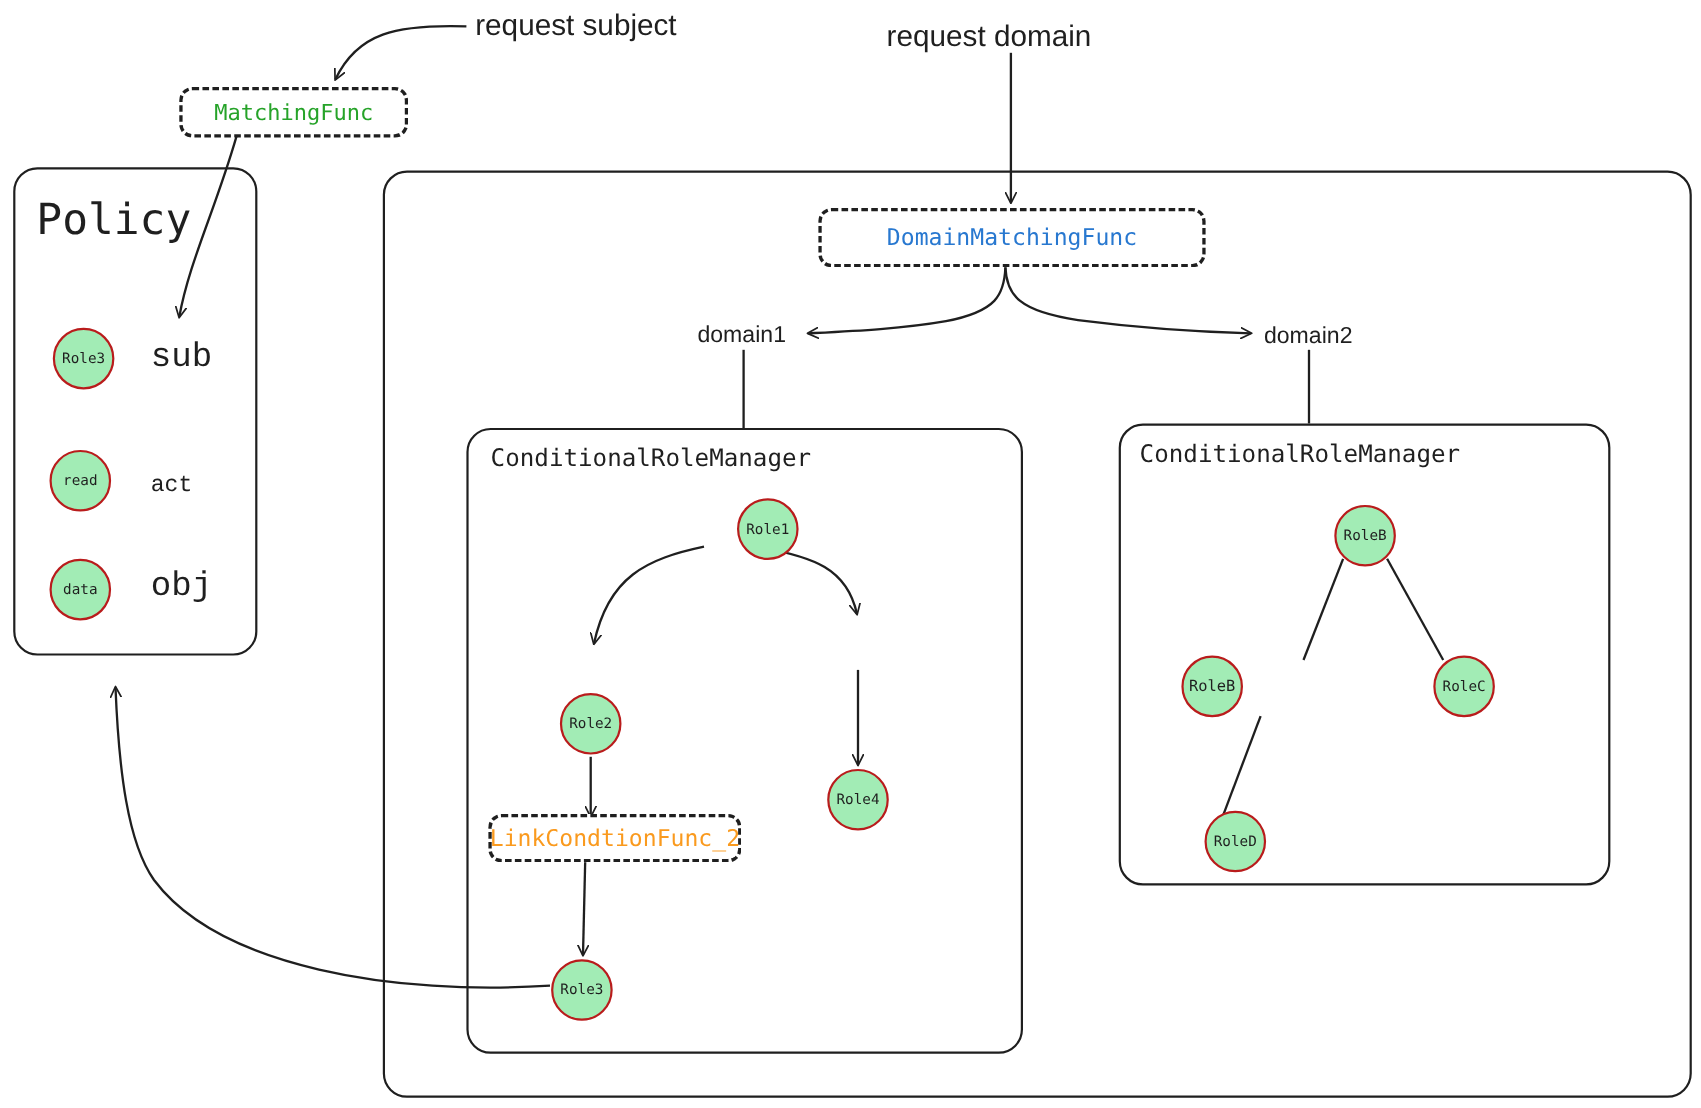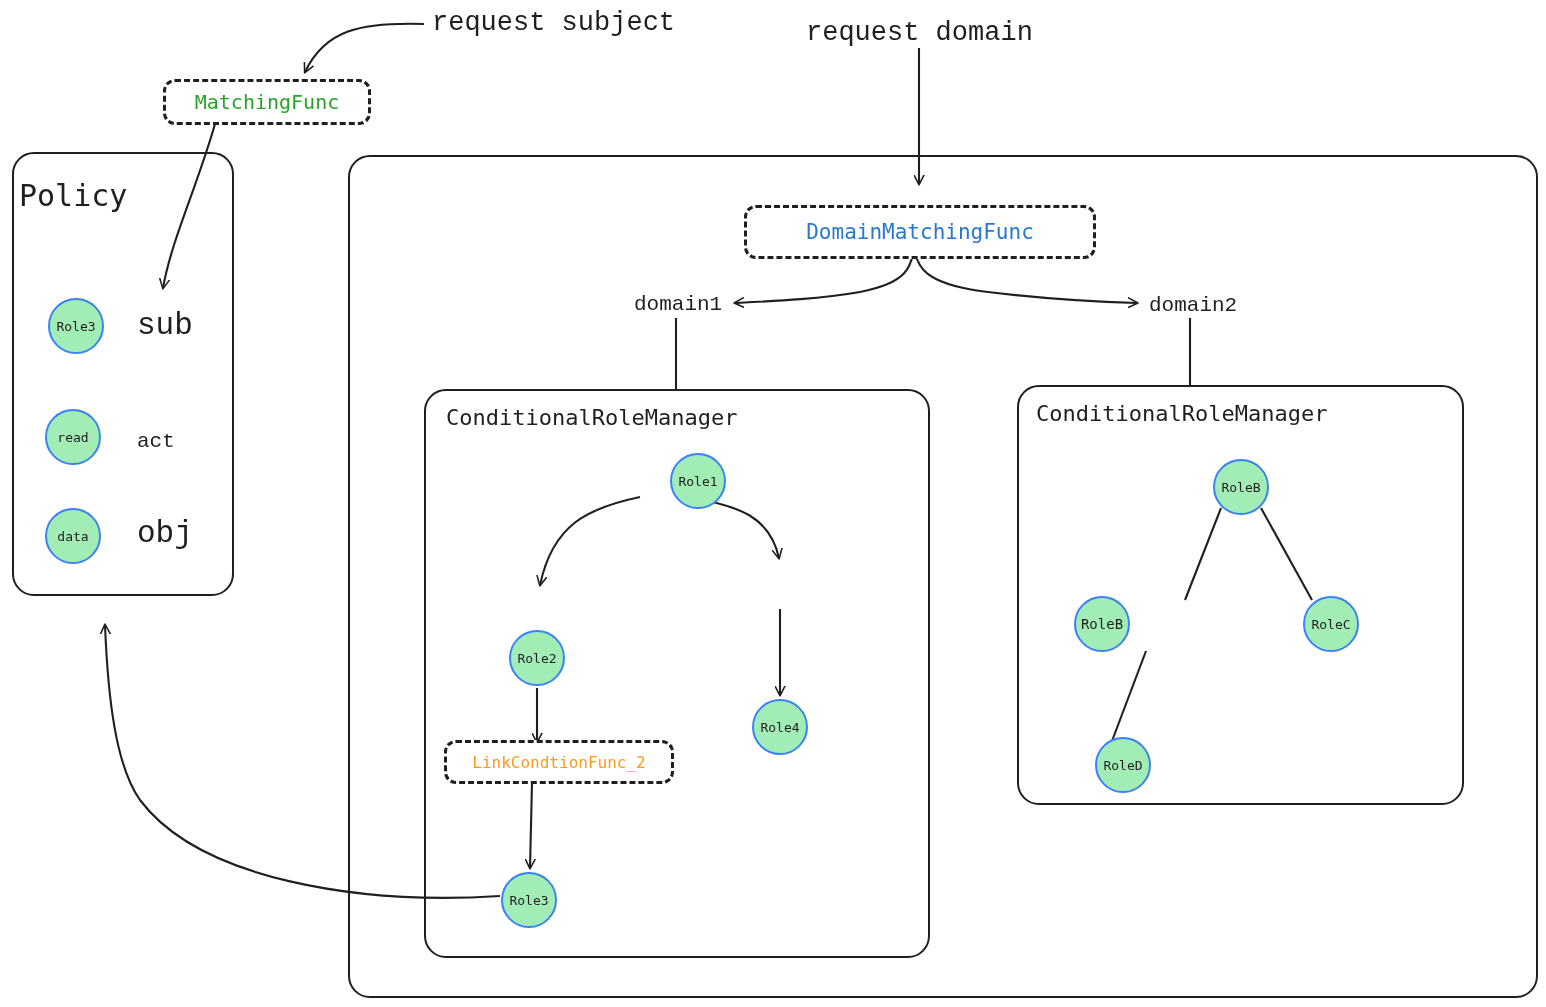--- a/index.html
+++ b/index.html
@@ -33,21 +33,21 @@
   .cluster-title {
     position: absolute;
     font-family: "DejaVu Sans Mono", "Liberation Mono", monospace;
     color: #1f1f1f;
     white-space: nowrap;
   }
   .node-circle {
     position: absolute;
     border-radius: 50%;
     background: #a2ecb5;
-    border: 2px solid #3b82f6;
+    border: 2px solid #b91c1c;
     display: flex;
     align-items: center;
     justify-content: center;
     box-sizing: border-box;
     font-family: "DejaVu Sans Mono", "Liberation Mono", monospace;
     color: #1f1f1f;
     text-align: center;
     line-height: 1;
   }
   .dashed-box {
@@ -57,21 +57,21 @@
     background: #ffffff;
     display: flex;
     align-items: center;
     justify-content: center;
     box-sizing: border-box;
     font-family: "DejaVu Sans Mono", "Liberation Mono", monospace;
     white-space: nowrap;
   }
   .plain-label {
     position: absolute;
-    font-family: Liberation Mono, monospace;
+    font-family: Liberation Sans, sans-serif;
     color: #1f1f1f;
     white-space: nowrap;
   }
   .policy-field {
     position: absolute;
     font-family: Liberation Mono, monospace;
     color: #1f1f1f;
     white-space: nowrap;
   }
 </style>
@@ -123,41 +123,41 @@
   <div class="plain-label" style="left:432px; top:8px; font-size:27px;">request subject</div>
 
   <div class="plain-label" style="left:806px; top:18px; font-size:27px;">request domain</div>
 
   <div class="dashed-box" style="left:163px; top:79px; width:208px; height:46px;">
     <span style="color:#26a329; font-size:20px;">MatchingFunc</span>
   </div>
 
   <div class="cluster" style="left:12px; top:152px; width:222px; height:444px;"></div>
 
-  <div class="cluster-title" style="left:19px; top:178px; font-size:30px;">Policy</div>
+  <div class="cluster-title" style="left:33px; top:178px; font-size:39px;">Policy</div>
 
   <div class="node-circle" style="left:48px; top:298px; width:56px; height:56px; font-size:13px;">
     <span>Role3</span>
   </div>
   <div class="policy-field" style="left:137px; top:308px; font-size:31px;">sub</div>
 
   <div class="node-circle" style="left:45px; top:409px; width:56px; height:56px; font-size:13px;">
     <span>read</span>
   </div>
   <div class="policy-field" style="left:137px; top:430px; font-size:21px;">act</div>
 
   <div class="node-circle" style="left:45px; top:508px; width:56px; height:56px; font-size:13px;">
     <span>data</span>
   </div>
   <div class="policy-field" style="left:137px; top:516px; font-size:31px;">obj</div>
 
   <div class="cluster" style="left:348px; top:155px; width:1190px; height:843px;"></div>
 
 
-  <div class="dashed-box" style="left:744px; top:205px; width:352px; height:54px;">
+  <div class="dashed-box" style="left:744px; top:189px; width:352px; height:54px;">
     <span style="color:#2878d0; font-size:21px;">DomainMatchingFunc</span>
   </div>
 
   <div class="plain-label" style="left:634px; top:293px; font-size:21px;">domain1</div>
 
   <div class="plain-label" style="left:1149px; top:294px; font-size:21px;">domain2</div>
 
   <div class="cluster" style="left:424px; top:389px; width:506px; height:569px;"></div>
 
   <div class="cluster-title" style="left:446px; top:405px; font-size:22px;">ConditionalRoleManager</div>
@@ -173,21 +173,21 @@
   <div class="node-circle" style="left:501px; top:872px; width:56px; height:56px; font-size:13px;">
     <span>Role3</span>
   </div>
 
   <div class="node-circle" style="left:752px; top:699px; width:56px; height:56px; font-size:13px;">
     <span>Role4</span>
   </div>
 
 
   <div class="dashed-box" style="left:444px; top:740px; width:230px; height:44px;">
-    <span style="color:#fa9a1e; font-size:16px;">LinkCondtionFunc_2</span>
+    <span style="color:#fa9a1e; font-size:21px;">LinkCondtionFunc_2</span>
   </div>
 
   <div class="cluster" style="left:1017px; top:385px; width:447px; height:420px;"></div>
 
   <div class="cluster-title" style="left:1036px; top:401px; font-size:22px;">ConditionalRoleManager</div>
 
   <div class="node-circle" style="left:1213px; top:459px; width:56px; height:56px; font-size:13px;">
     <span>RoleB</span>
   </div>
 

